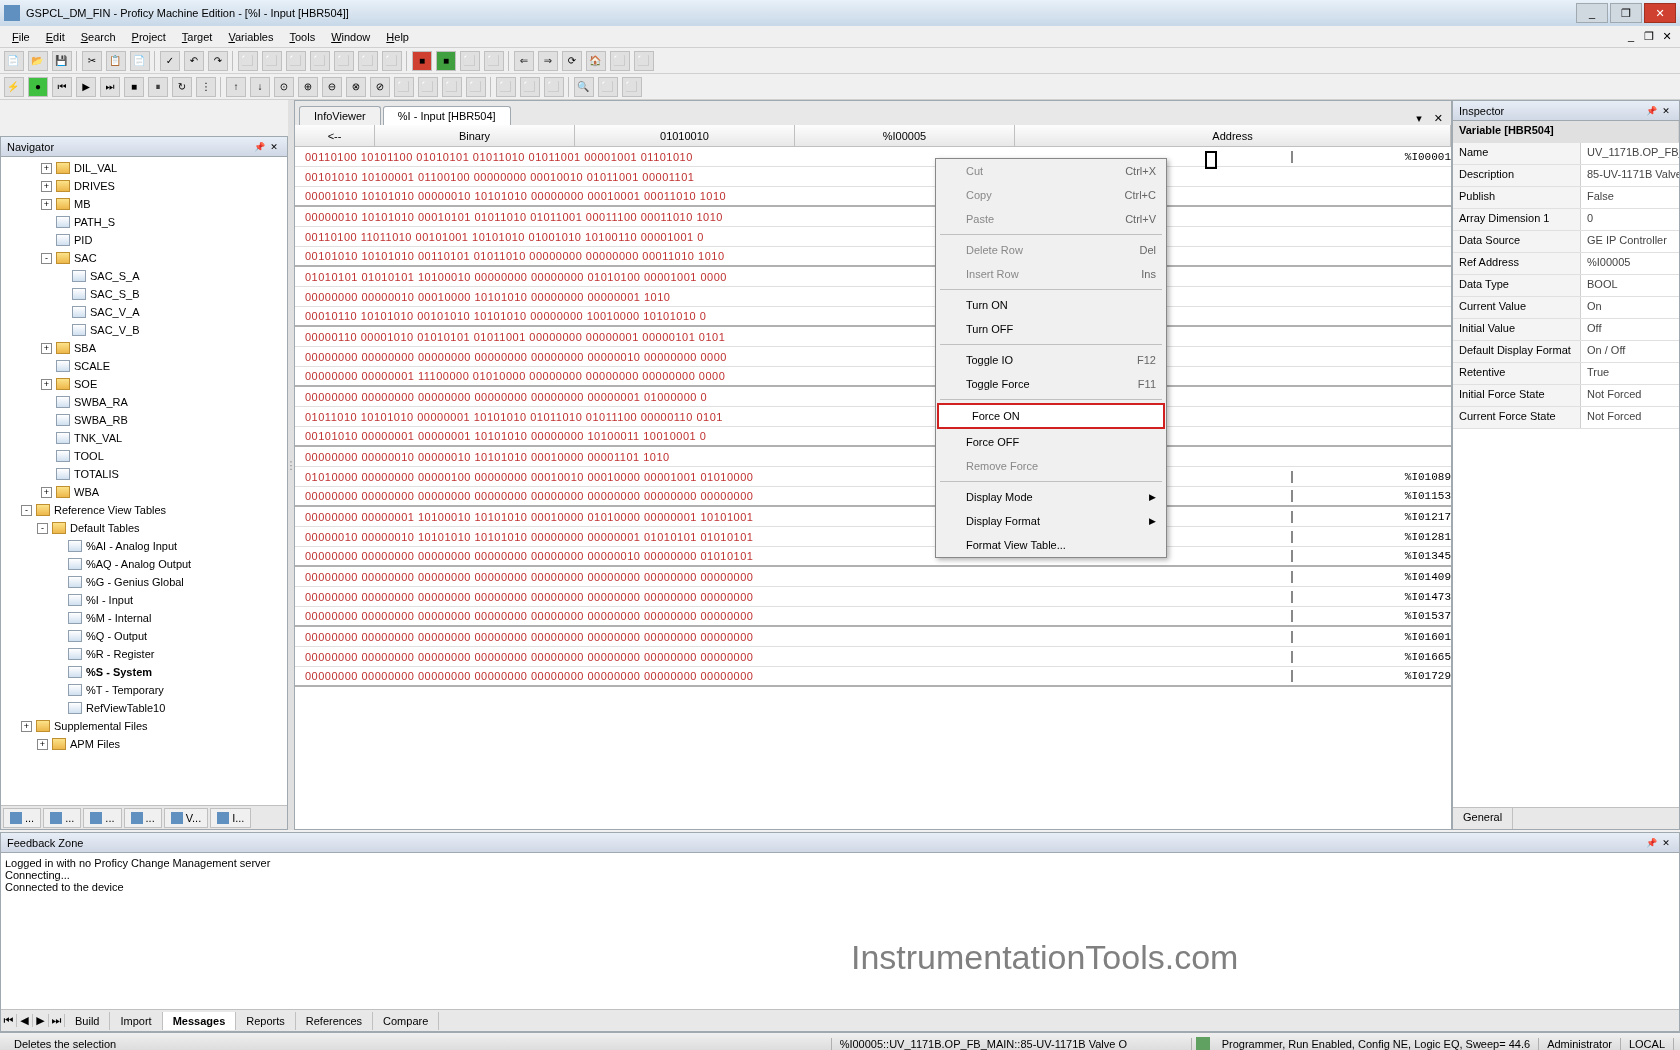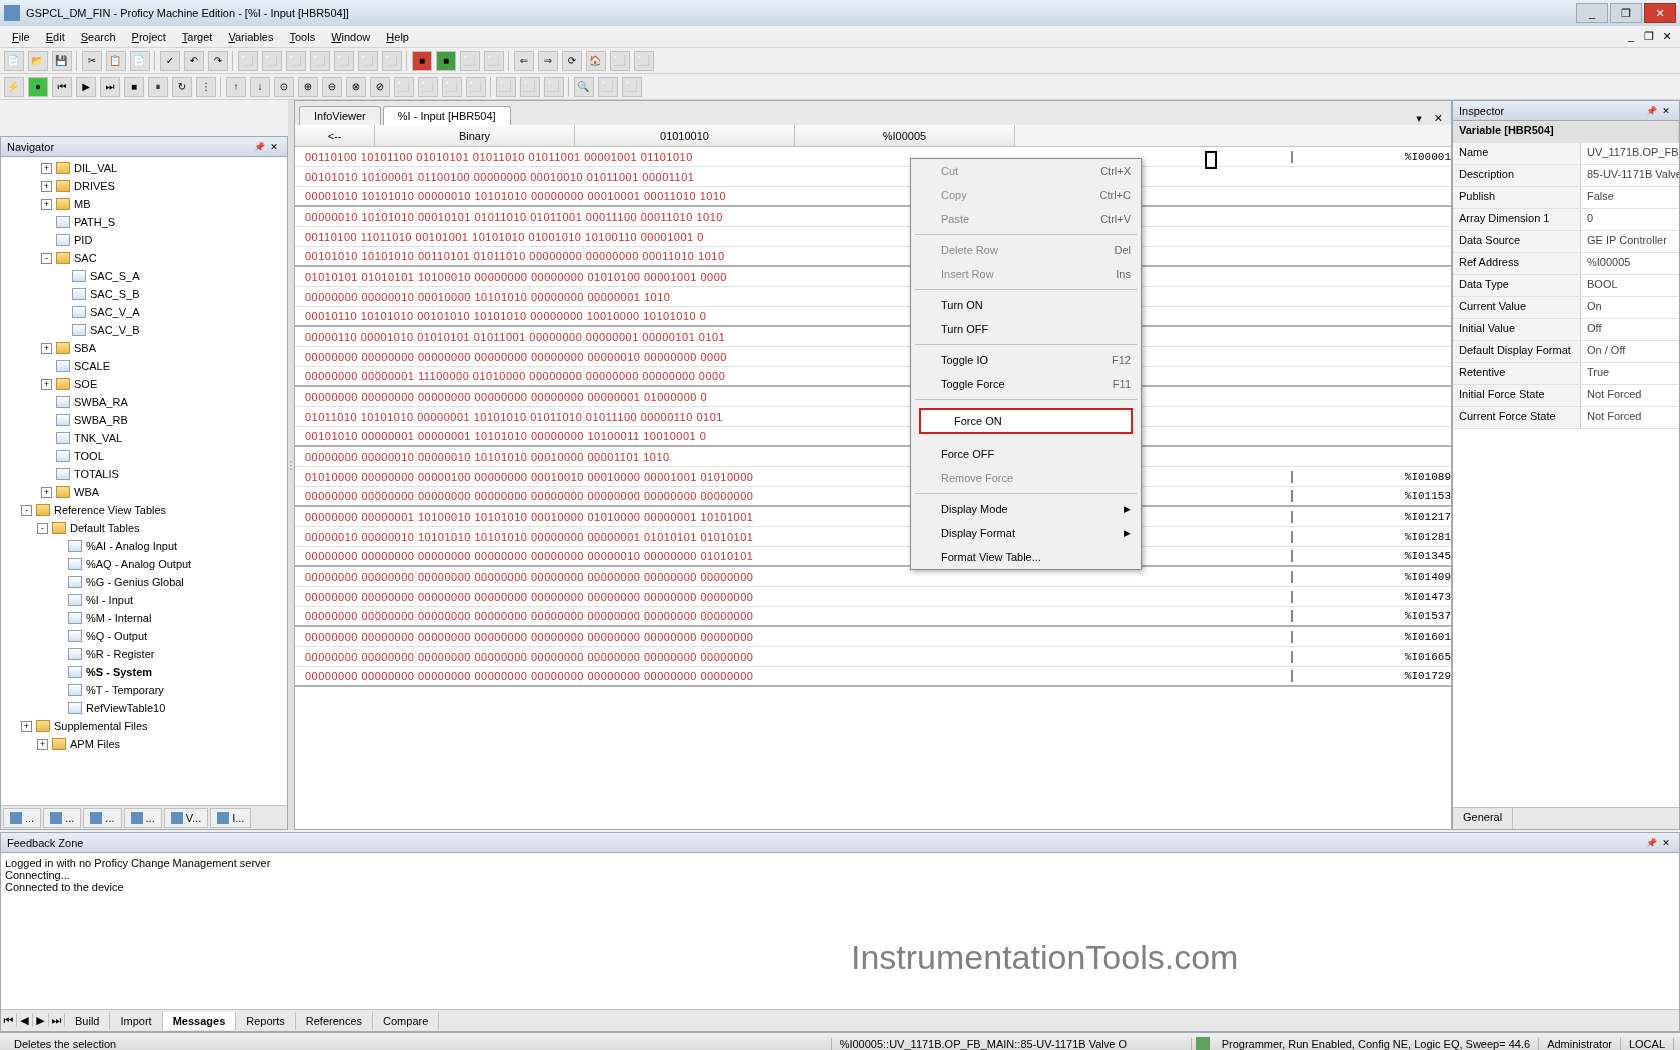--- a/index.html
+++ b/index.html
@@ -48,24 +48,24 @@
 .hdrrow .c1 { width:200px; }
 .hdrrow .c2 { width:220px; }
 .hdrrow .c3 { width:220px; }
 .hdrrow .addr { flex:1; }
 .datagrid { flex:1; overflow:auto; font-family:'Courier New',monospace; font-size:12px; position:relative; }
 .drow { display:flex; height:20px; align-items:center; border-bottom:1px solid #e0e0e0; }
 .drow.alt { border-bottom:2px solid #b0b0b0; }
 .drow .bits { flex:1; color:#c03030; letter-spacing:0.5px; white-space:pre; padding-left:10px; overflow:hidden; }
 .drow .addr { width:160px; text-align:right; font-family:'Courier New',monospace; color:#000; border-left:2px solid #888; }
 .cursor-box { position:absolute; top:4px; left:910px; width:12px; height:18px; border:2px solid #000; }
-.ctxmenu { position:absolute; top:158px; left:910px; width:232px; background:#f0f0f0; border:1px solid #888; box-shadow:2px 2px 5px rgba(0,0,0,0.3); z-index:100; }
+.ctxmenu { position:absolute; top:158px; left:935px; width:232px; background:#f0f0f0; border:1px solid #888; box-shadow:2px 2px 5px rgba(0,0,0,0.3); z-index:100; }
 .ctxmenu .mi { height:24px; display:flex; align-items:center; padding:0 10px 0 30px; cursor:pointer; position:relative; }
 .ctxmenu .mi.disabled { color:#888; }
-.ctxmenu .mi.highlight { background:#fff; border:2px solid #d02020; margin:8px; height:26px;padding-left:33px; }
+.ctxmenu .mi.highlight { background:#fff; border:2px solid #d02020; margin:1px; height:26px;padding-left:33px; }
 .ctxmenu .mi .sc { margin-left:auto; color:#666; }
 .ctxmenu .mi .arr { margin-left:auto; font-size:9px; }
 .ctxmenu .sep { height:1px; background:#c0c0c0; margin:3px 4px; }
 .inspector { width:228px; background:#fff; border:1px solid #a0a8b0; display:flex; flex-direction:column; }
 .insp-body { flex:1; overflow:auto; }
 .insp-row { display:flex; height:22px; border-bottom:1px solid #e0e0e0; }
 .insp-row .k { width:128px; padding:3px 6px; background:#f4f4f4; border-right:1px solid #d0d0d0; }
 .insp-row .v { flex:1; padding:3px 6px; color:#444; overflow:hidden; white-space:nowrap; }
 .insp-row.hdr .k { background:#e0e0e0; font-weight:bold; }
 .insp-tabs { height:22px; border-top:1px solid #c0c0c0; display:flex; background:#e8e8e8; }
@@ -382,20 +382,21 @@
         <div class="tctrl">
           <span>▾</span>
           <span>✕</span>
         </div>
       </div>
     <div class="hdrrow">
       <div class="cell arrow">&lt;--</div>
       <div class="cell c1">Binary</div>
       <div class="cell c2">01010010</div>
       <div class="cell c3">%I00005</div>
+      <div class="cell addr">Address</div>
     </div>
     <div class="datagrid" id="datagrid">
       <div class="cursor-box"></div>
     <div class="drow">
           <div class="bits">00110100 10101100 01010101 01011010 01011001 00001001 01101010  </div>
           <div class="addr">%I00001</div>
         </div>
         <div class="drow">
           <div class="bits">00101010 10100001 01100100 00000000 00010010 01011001 00001101  </div>
           <div class="addr"></div>

